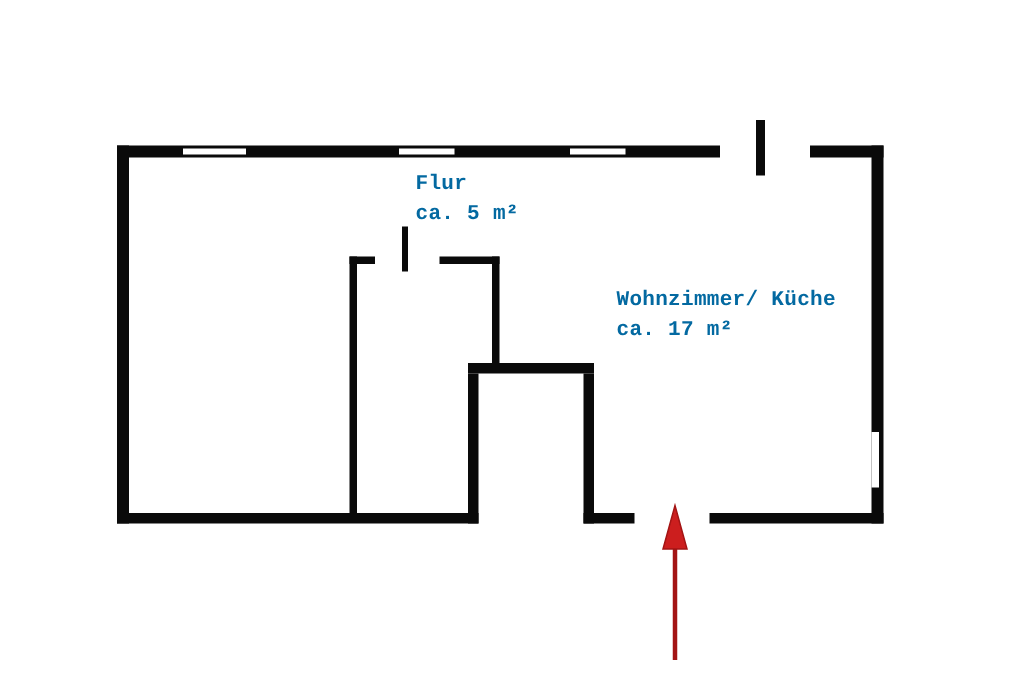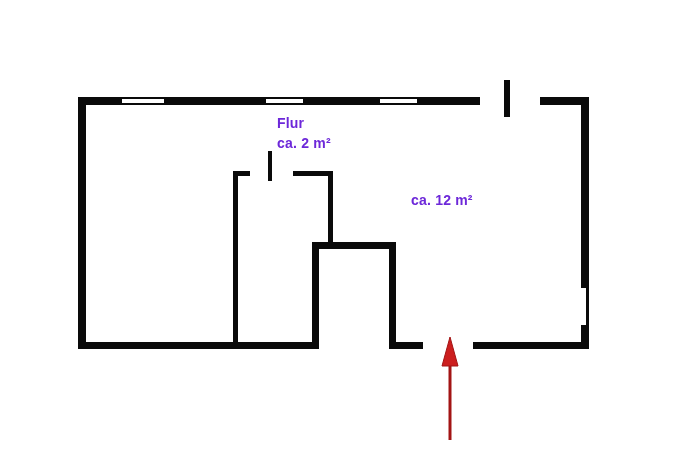--- a/index.html
+++ b/index.html
@@ -8,26 +8,27 @@
     width:687px;height:451px;
     background:#ffffff;
     overflow:hidden;
     font-family:"Liberation Sans", sans-serif;
   }
   .wall{position:absolute;background:#0a0a0a;}
   .window{position:absolute;background:#ffffff;}
   .tick{position:absolute;background:#0a0a0a;}
   .room-label{
     position:absolute;
-    color:#6d28d9;
+    color:#0369a1;
     font-size:14px;
     font-weight:bold;
     letter-spacing:0.2px;
     line-height:20px;
     white-space:nowrap;
+    font-family:Liberation Mono, monospace;
   }
   .arrow-svg{position:absolute;left:437px;top:333px;}
 </style>
 </head>
 <body>
 
 <div class="canvas">
 
   <div class="wall" style="left:78px;top:97px;width:402px;height:8px;"></div>
   <div class="wall" style="left:540px;top:97px;width:49px;height:8px;"></div>
@@ -51,25 +52,26 @@
   <div class="window" style="left:380px;top:99px;width:37px;height:4px;"></div>
   <div class="window" style="left:581px;top:288px;width:5px;height:37px;"></div>
 
   <div class="tick" style="left:504px;top:80px;width:6px;height:37px;"></div>
   <div class="tick" style="left:268px;top:151px;width:4px;height:30px;"></div>
 
 
 
   <div class="room-label" style="left:277px;top:113px;">
     <div>Flur</div>
-    <div>ca. 2 m²</div>
+    <div>ca. 5 m²</div>
   </div>
 
   <div class="room-label" style="left:411px;top:190px;">
-    <div>ca. 12 m²</div>
+    <div>Wohnzimmer/ Küche</div>
+    <div>ca. 17 m²</div>
   </div>
 
   <svg class="arrow-svg" width="26" height="112" viewBox="0 0 26 112">
     <line x1="13" y1="28" x2="13" y2="107" stroke="#a31414" stroke-width="3"></line>
     <polygon points="13,4 5,33 21,33" fill="#cc1e1e" stroke="#a31414" stroke-width="1"></polygon>
   </svg>
 
 </div>
 
 </body></html>

